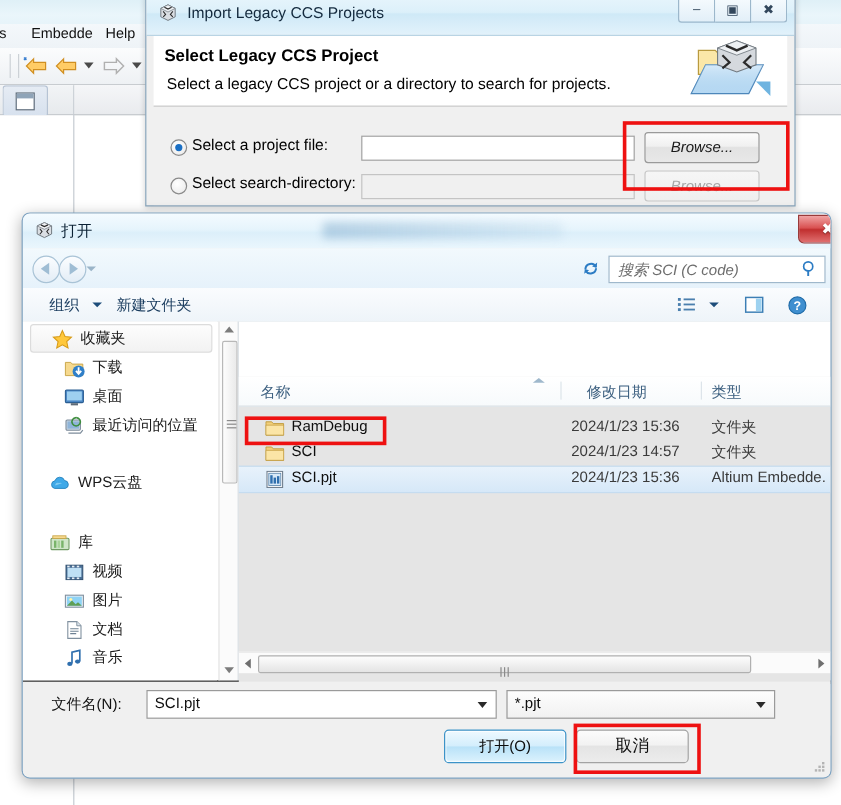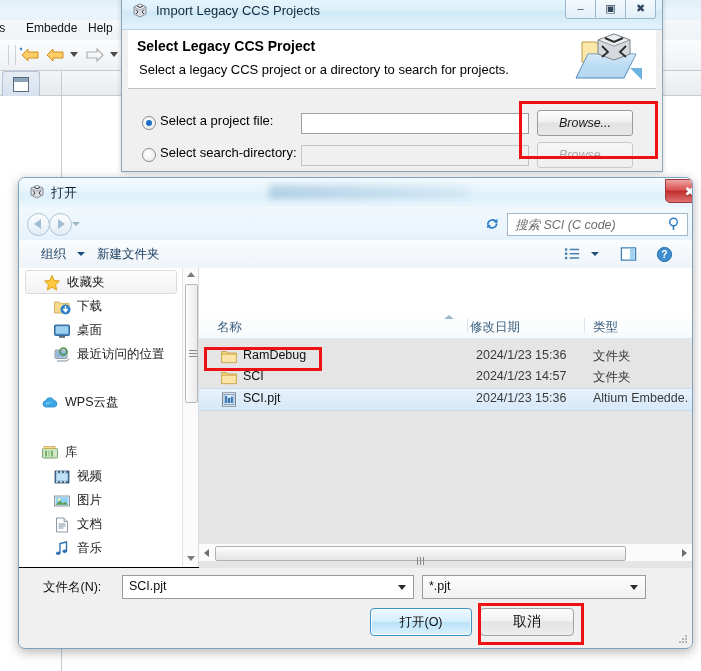--- a/index.html
+++ b/index.html
@@ -471,21 +471,21 @@
       <div class="scroll-arrow" style="left:3.5px;top:288px;border-top:5px solid #7c7c7c;"></div>
     </div>
 
     <div class="od-split"></div>
 
     <div class="od-files">
       <div class="colhdr">
         <span class="col" style="left:18px">名称</span>
         <div class="sortmark"></div>
         <div class="colsep" style="left:268px"></div>
-        <span class="col" style="left:271px">修改日期</span>
+        <span class="col" style="left:290px">修改日期</span>
         <div class="colsep" style="left:385px"></div>
         <span class="col" style="left:394px">类型</span>
       </div>
 
       <div class="frow" style="top:32px">
         <svg class="f-ic" viewBox="0 0 16 15">
           <path d="M0.6 2.5 L5.4 2.5 L6.7 4 L15.4 4 L15.4 13.6 L0.6 13.6 Z" fill="#f2cf79" stroke="#c09b3e" stroke-width="0.8"></path>
           <path d="M0.6 5.3 L15.4 5.3 L15.4 13.6 L0.6 13.6 Z" fill="#fbe5a6" stroke="#c09b3e" stroke-width="0.6"></path>
         </svg>
         <span class="f-name">RamDebug</span>

